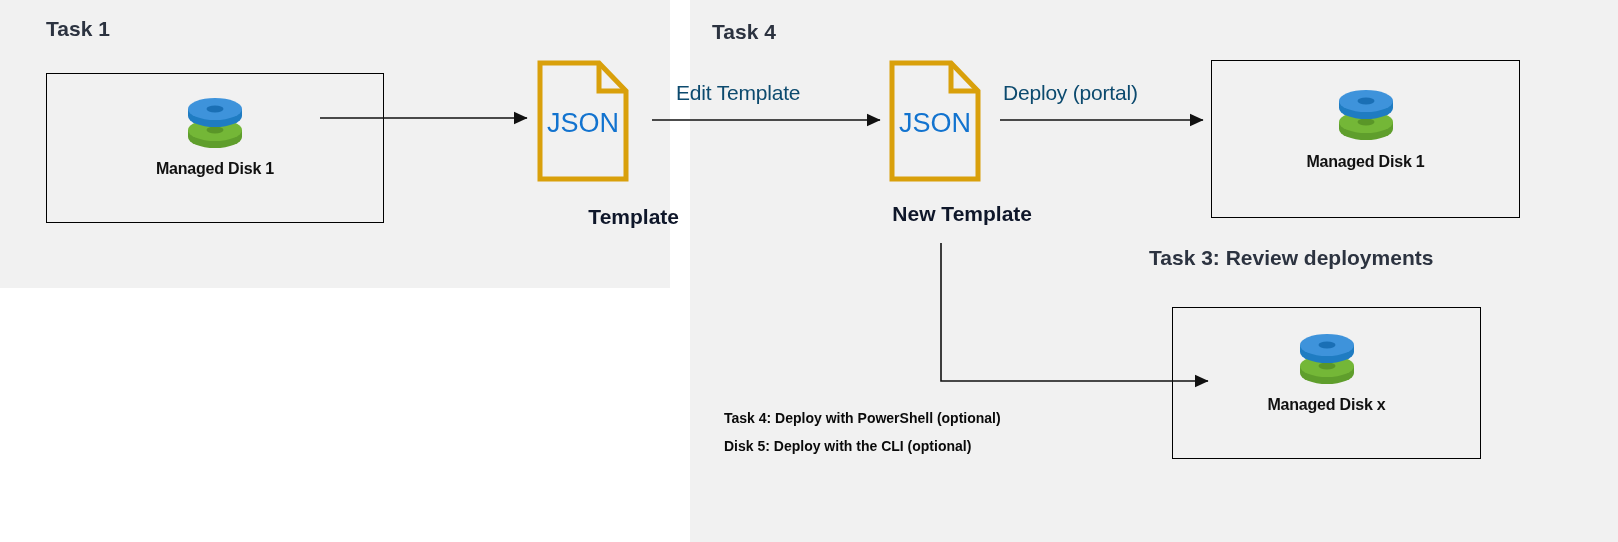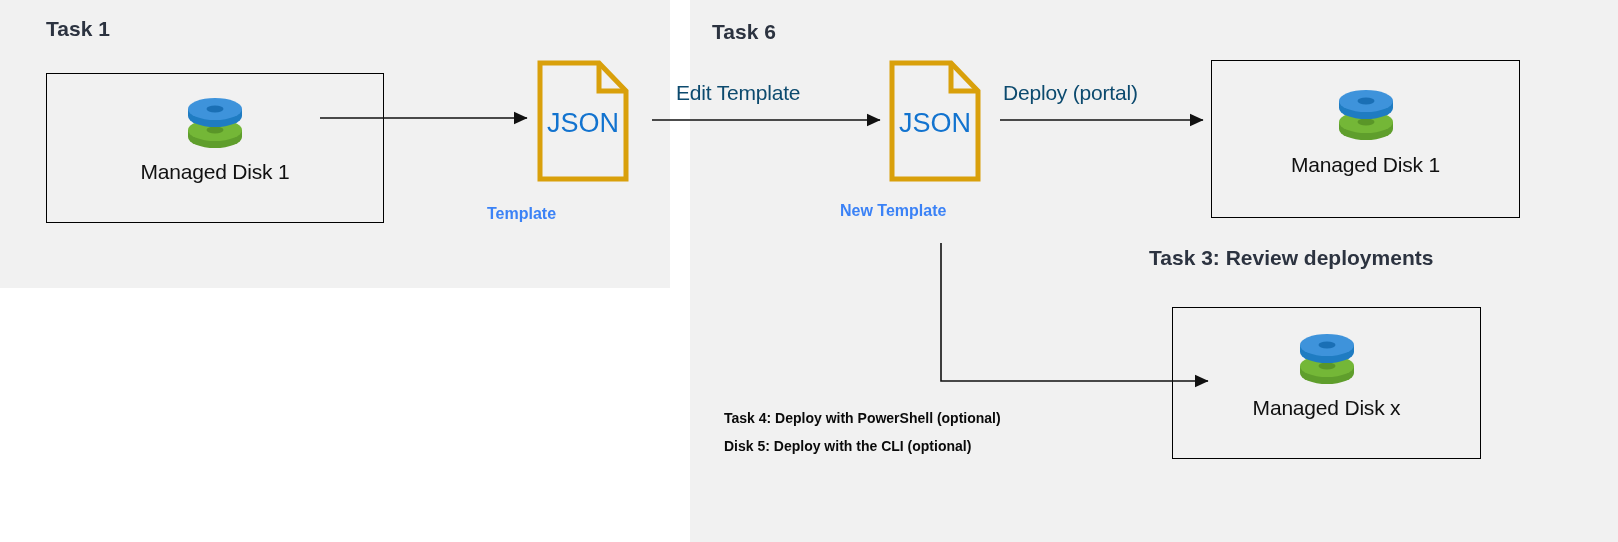--- a/index.html
+++ b/index.html
@@ -39,47 +39,47 @@
     position: absolute;
     border: 1px solid #000000;
     background: #f1f1f1;
     box-sizing: border-box;
   }
   .res-label {
     position: absolute;
     left: 0;
     width: 100%;
     text-align: center;
-    font-weight: normal;
+    font-weight: bold;
     color: #111111;
-    font-size: 21px;
+    font-size: 16px;
     letter-spacing: -0.2px;
   }
   .section-title {
     position: absolute;
     font-weight: bold;
     color: #2c3340;
     font-size: 21px;
     white-space: nowrap;
   }
   .edge-label {
     position: absolute;
     font-weight: normal;
     color: #0c4a6e;
     font-size: 21px;
     white-space: nowrap;
     letter-spacing: -0.2px;
   }
   .caption {
     position: absolute;
     font-weight: bold;
-    color: #3b82f6;
-    font-size: 16px;
-    white-space: nowrap;
-    text-align: left;
+    color: #0f172a;
+    font-size: 21px;
+    white-space: nowrap;
+    text-align: right;
   }
   .task-note {
     position: absolute;
     font-weight: bold;
     color: #0a0a0a;
     font-size: 14px;
     white-space: nowrap;
     line-height: 26px;
   }
   .disk-icon {
@@ -127,21 +127,21 @@
 
   <div class="json-icon" style="left:537px; top:60px;">
     <svg width="92" height="122" viewBox="0 0 92 122" aria-hidden="true">
       <path d="M3 3 H62 L89 31 V119 H3 Z" fill="#f1f1f1" stroke="#d9a00b" stroke-width="5" stroke-linejoin="miter"></path>
       <path d="M62 3 V31 H89" fill="none" stroke="#d9a00b" stroke-width="5" stroke-linejoin="miter"></path>
       <text x="46" y="72" text-anchor="middle" font-family="Liberation Sans, sans-serif" font-size="27" fill="#1273cf">JSON</text>
     </svg>
   </div>
   <div class="caption" style="left:487px; top:205px; width:192px;">Template</div>
 
-  <div class="section-title" style="left:712px; top:20px;">Task 6</div>
+  <div class="section-title" style="left:712px; top:20px;">Task 4</div>
 
   <div class="edge-label" style="left:676px; top:81px;">Edit Template</div>
 
   <div class="json-icon" style="left:889px; top:60px;">
     <svg width="92" height="122" viewBox="0 0 92 122" aria-hidden="true">
       <path d="M3 3 H62 L89 31 V119 H3 Z" fill="#f1f1f1" stroke="#d9a00b" stroke-width="5" stroke-linejoin="miter"></path>
       <path d="M62 3 V31 H89" fill="none" stroke="#d9a00b" stroke-width="5" stroke-linejoin="miter"></path>
       <text x="46" y="72" text-anchor="middle" font-family="Liberation Sans, sans-serif" font-size="27" fill="#1273cf">JSON</text>
     </svg>
   </div>

